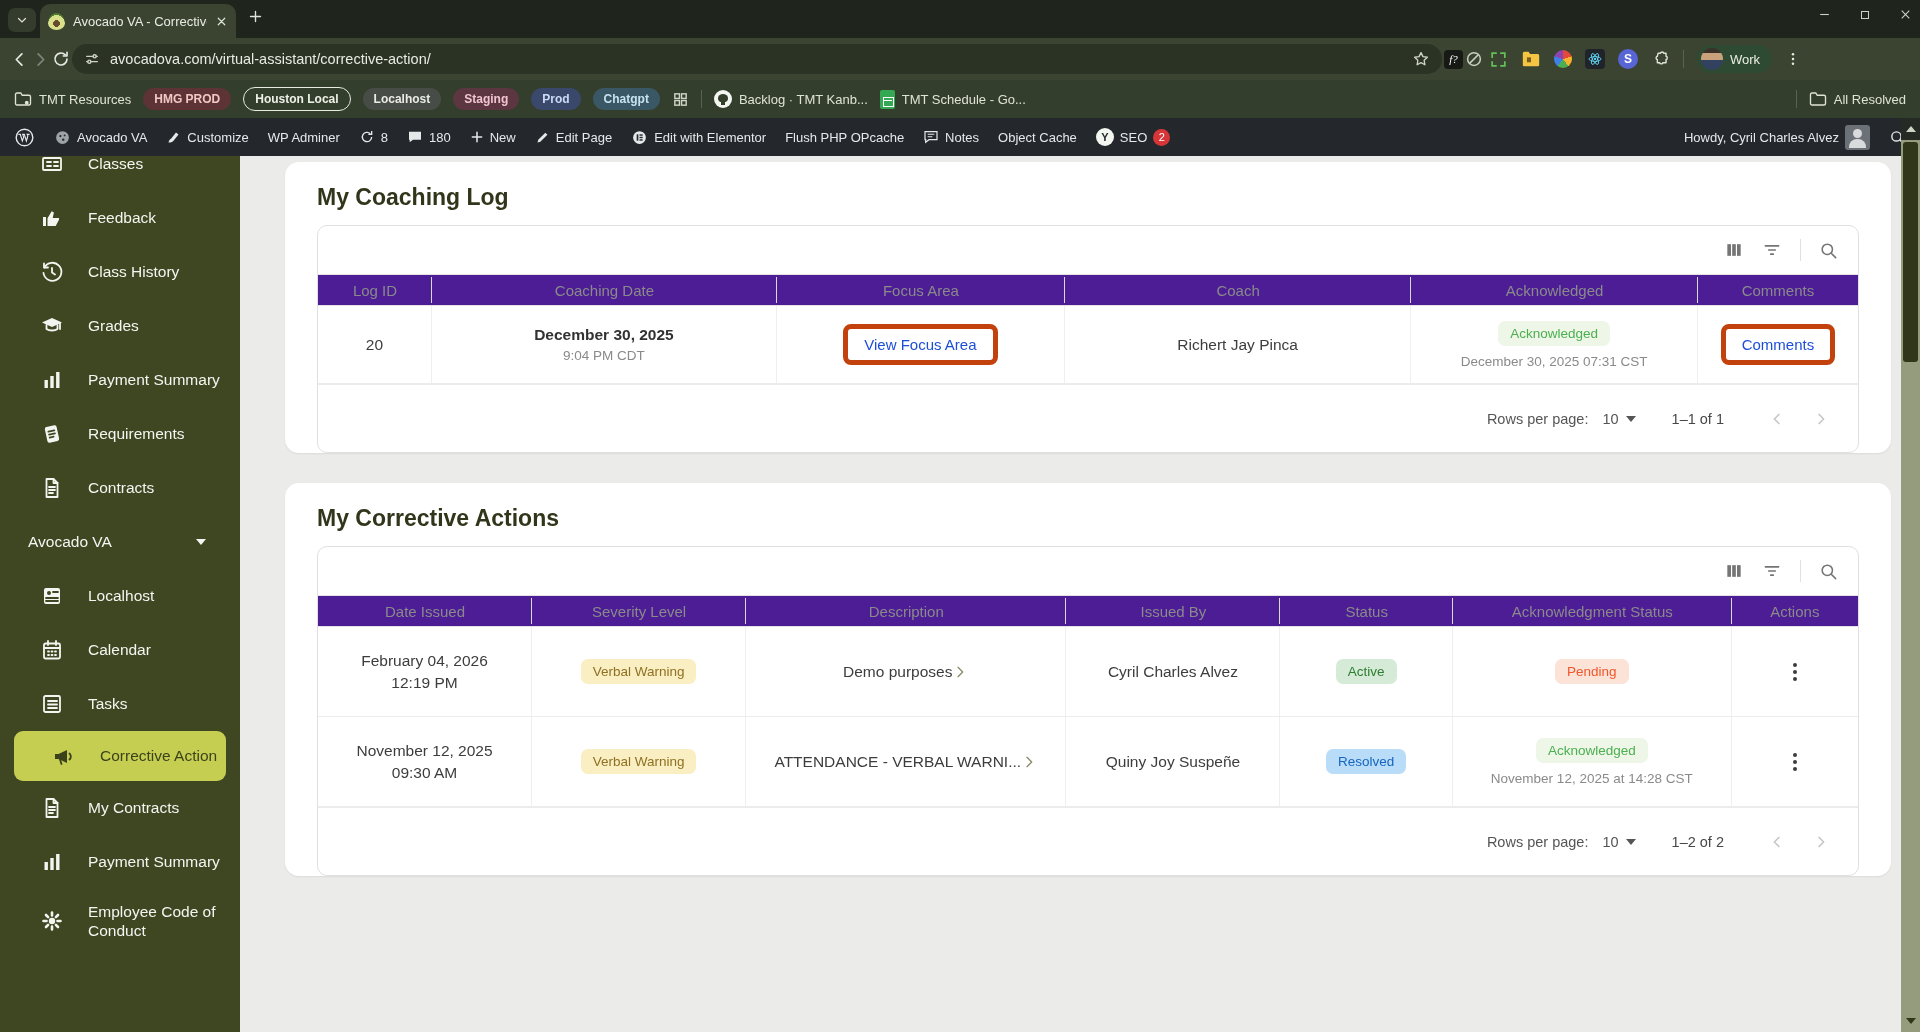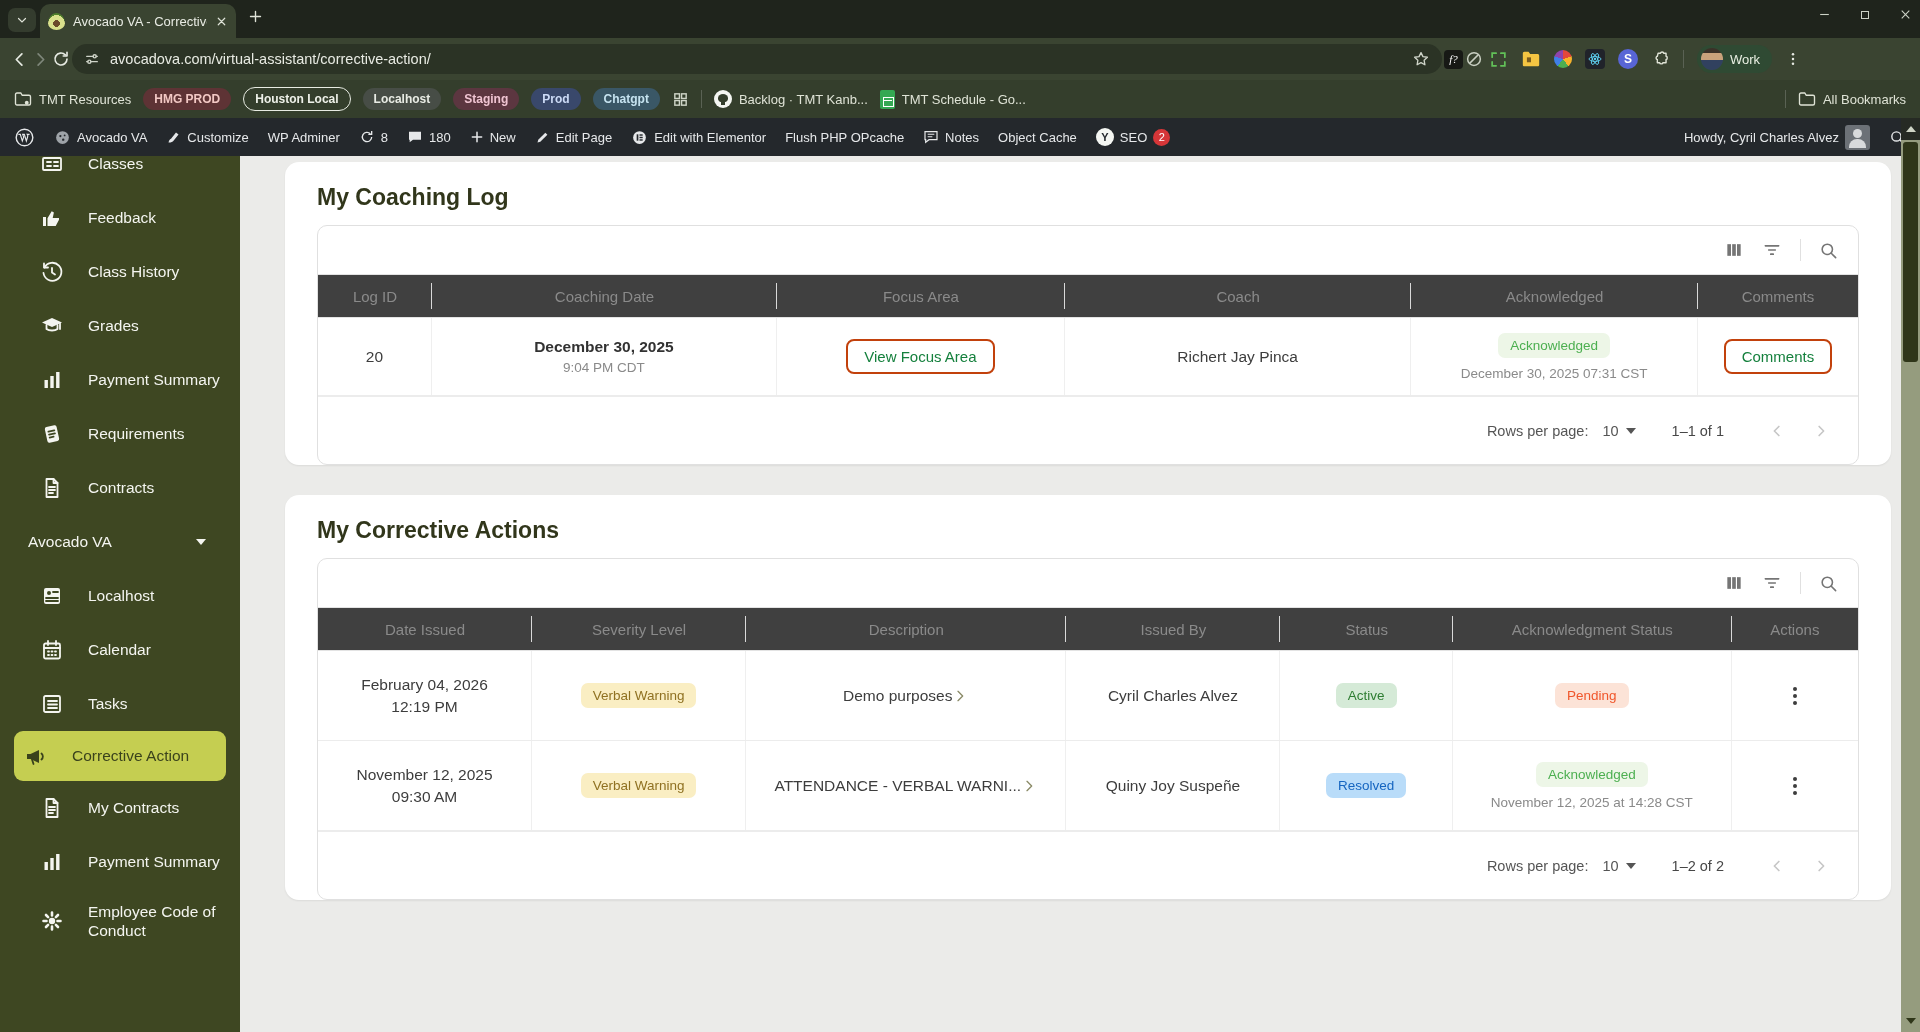--- a/index.html
+++ b/index.html
@@ -52,52 +52,52 @@
   .hv-avatar{width:25px;height:25px;border-radius:3px;background:#6c7177;position:relative}
   .hv-avatar:before{content:"";position:absolute;left:8px;top:4px;width:9px;height:9px;border-radius:50%;background:#d8dadc}
   .hv-avatar:after{content:"";position:absolute;left:4px;top:14px;width:17px;height:9px;border-radius:8px 8px 0 0;background:#d8dadc}
 
   
   .bodyrow{display:flex;height:914px}
   .sidebar{width:240px;background:#3e4722;height:100%;flex:none;overflow:hidden;padding-top:0}
   .sideitems{margin-top:-19px}
   .sitem{height:54px;display:flex;align-items:center;gap:24px;padding-left:40px;color:#f4f5f0;font-size:15.5px}
   .sitem .sicon{width:24px;height:24px;flex:none;display:flex;align-items:center;justify-content:center}
-  .sitem.active{background:#c5ce51;color:#3a421c;border-radius:9px;margin:0 14px;padding-left:10px;height:50px}
+  .sitem.active{background:#c5ce51;color:#3a421c;border-radius:9px;margin:0 14px;padding-left:38px;height:50px}
   .sitem.active svg{stroke:#3a421c}
   .ssection{height:54px;display:flex;align-items:center;justify-content:space-between;padding:0 34px 0 28px;color:#f4f5f0;font-size:15.5px}
   .sitem.twoline{line-height:1.25}
   .sidebar svg{stroke:#f4f5f0;fill:none;stroke-width:1.8;stroke-linecap:round;stroke-linejoin:round}
   .sidebar svg .f{fill:#f4f5f0;stroke:none}
   .sitem.active svg .f{fill:#3a421c}
 
   .main{flex:1;padding:6px 29px 0 45px;overflow:hidden}
   .card{background:#fff;border-radius:14px;box-shadow:0 1px 2px rgba(0,0,0,.07);margin-bottom:28px}
   .card h2{font-size:23px;font-weight:bold;color:#31361b;padding:22px 0 0 32px}
   .tablebox{margin:14px 32px 30px 32px;border:1px solid #e0e0e0;border-radius:10px;overflow:hidden}
   .tb-toolbar{height:48px;display:flex;align-items:center;justify-content:flex-end;gap:18px;padding-right:20px;color:#757575}
   .tb-vsep{width:1px;height:22px;background:#e0e0e0}
-  .thead{background:#404040;border-top:1px solid #e3e3e3;border-bottom:1px solid #e3e3e3;height:44px}
+  .thead{background:#4c1d95;border-top:1px solid #e3e3e3;border-bottom:1px solid #e3e3e3;height:32px}
   .hcell{display:flex;align-items:center;justify-content:center;color:#8a8a8a;font-size:15px;position:relative}
   .hcell:not(:last-child):after{content:"";position:absolute;right:0;top:50%;transform:translateY(-50%);width:1px;height:26px;background:#d9d9d9}
   .trow{border-bottom:1px solid #ececec}
   .trow:last-of-type{border-bottom:none}
   .bcell{display:flex;flex-direction:column;align-items:center;justify-content:center;color:#3d3d3d;font-size:15.5px;border-right:1px solid #efefef;text-align:center;padding:6px 8px}
   .bcell:last-child{border-right:none}
   .r-coach{height:78px}
   .r-corr{height:90px}
   .bolddate{font-weight:bold;color:#323232}
   .subtxt{color:#8a8a8a;font-size:13.5px;margin-top:4px}
   .chip{display:inline-block;padding:5px 12px;border-radius:7px;font-size:13.5px}
   .c-ack{background:#edf6e7;color:#4caf50}
   .c-active{background:#d5ead7;color:#2e7d32}
   .c-resolved{background:#b9dcf9;color:#1565c0}
   .c-pending{background:#fce3d7;color:#f0562b}
   .c-warn{background:#faeec3;color:#8f7122}
-  .obtn{border:2px solid #c2410c;border-radius:8px;background:#fff;color:#15803d;font-size:15px;padding:7px 16px;font-family:"Liberation Sans",sans-serif}
+  .obtn{border:5px solid #c2410c;border-radius:8px;background:#fff;color:#1d4ed8;font-size:15px;padding:7px 16px;font-family:"Liberation Sans",sans-serif}
   .desc{flex-direction:row;}
   .kebab{display:flex;flex-direction:column;gap:3px;align-items:center}
   .kebab i{width:4px;height:4px;border-radius:50%;background:#3d3d3d}
   .tfoot{height:68px;display:flex;align-items:center;justify-content:flex-end;gap:14px;padding-right:22px;color:#555;font-size:14.5px;border-top:1px solid #ececec}
   .perpage{display:flex;align-items:center;gap:7px;margin-right:22px}
   .range{margin-right:24px;color:#474747}
   .pgbtn{color:#c6c6c6;display:flex;align-items:center;justify-content:center;width:30px}
 
   
   .vscroll{position:absolute;right:0;top:118px;bottom:0;width:19px;background:#959c7e}
@@ -240,21 +240,21 @@
     <div class="bm">
       <span class="sheets"></span>
       <span>TMT Schedule - Go...</span>
     </div>
     <span class="bm-spacer"></span>
     <span class="vsep"></span>
     <div class="bm">
       <svg width="18" height="16" viewBox="0 0 24 20">
           <path d="M2 4c0-1 .7-2 2-2h5l2 3h9c1 0 2 .8 2 2v9c0 1.2-.8 2-2 2H4c-1.3 0-2-.9-2-2z" fill="none" stroke="#dfe3d6" stroke-width="1.8"></path>
         </svg>
-      <span>All Bookmarks</span>
+      <span>All Resolved</span>
     </div>
   </div>
 
   <div class="wpbar">
     <svg width="21" height="21" viewBox="0 0 24 24">
         <circle cx="12" cy="12" r="9.5" fill="none" stroke="#e6e8ea" stroke-width="1.6"></circle>
         <path d="M5 8.5h2.2L9.5 16l1.6-4.6L9.9 8.5h1.9l2.3 7.5 1.5-4.9c.4-1.3.2-2-.4-2.6h2.6" stroke="#e6e8ea" stroke-width="1.3" fill="none"></path>
       </svg>
     <div class="wpitem">
       <svg width="17" height="17" viewBox="0 0 24 24">

